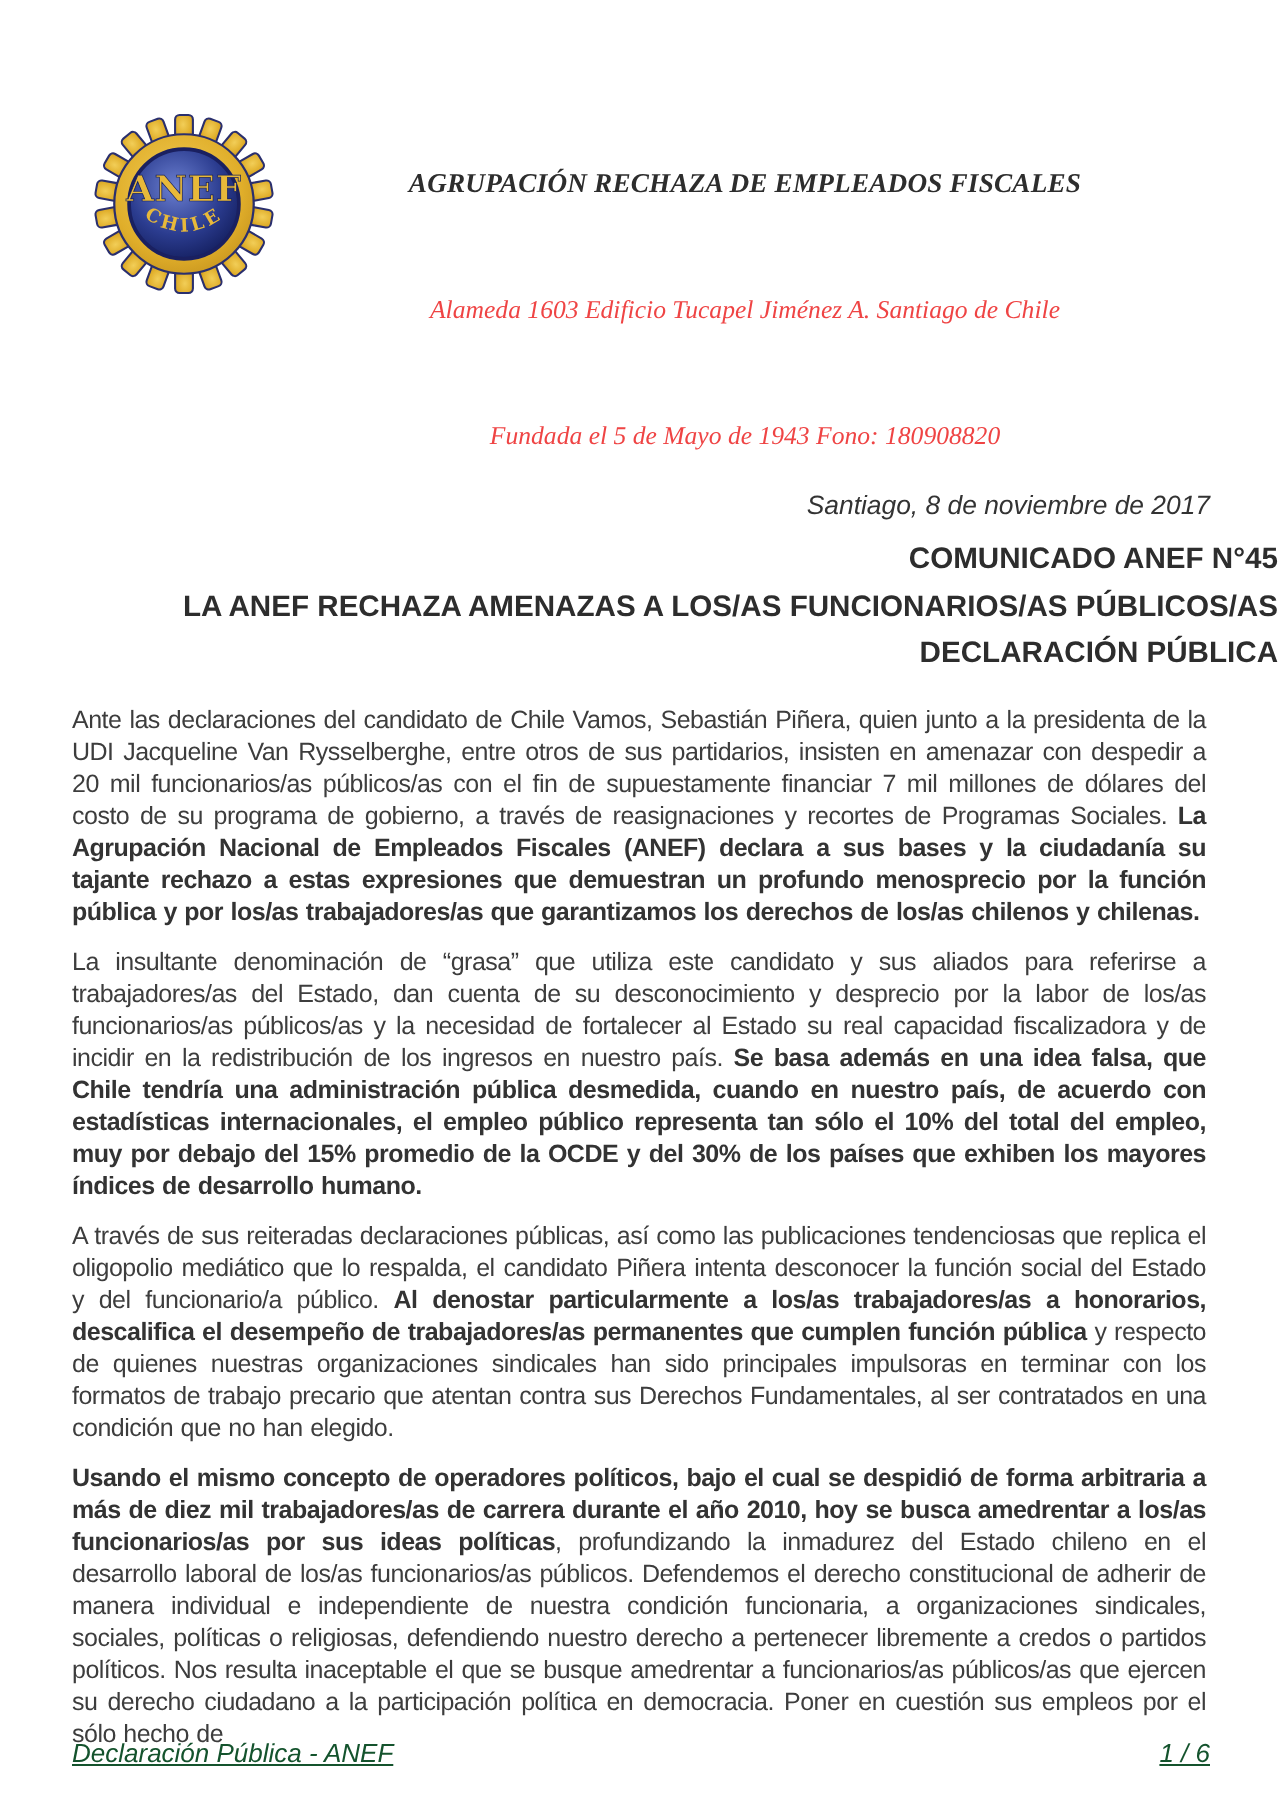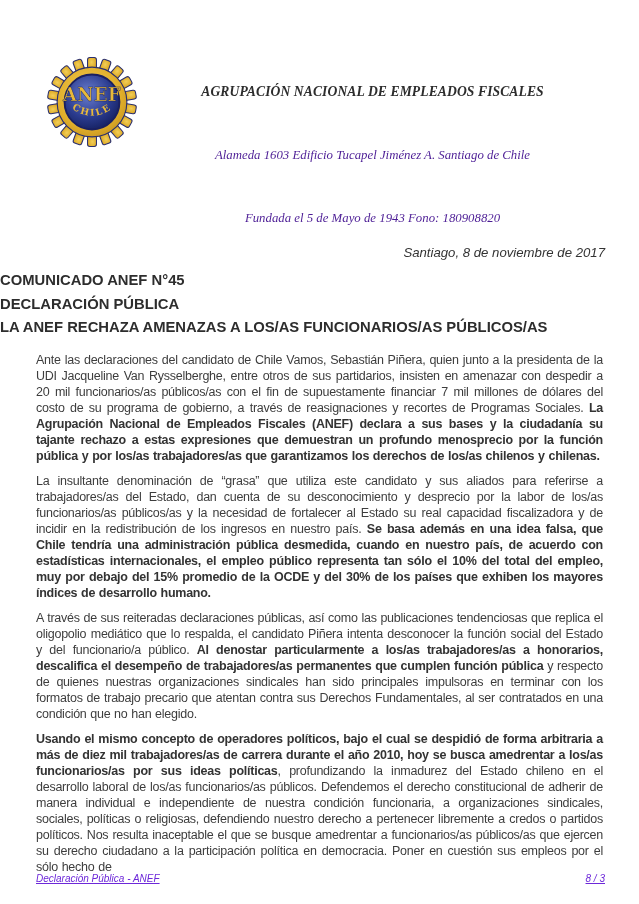--- a/index.html
+++ b/index.html
@@ -5,41 +5,41 @@
   html,body { margin:0; padding:0; background:#ffffff; }
   .page {
     position:relative; width:639px; height:904px; overflow:hidden;
     background:#ffffff; font-family:"Liberation Sans", sans-serif; color:#3d3d3d;
   }
   
   .letterhead { display:flex; align-items:flex-start; padding:56px 36px 0 46px; }
   .logo-wrap { flex:0 0 96px; width:96px; }
   .head-text { flex:1; text-align:center; font-family:"Liberation Serif", serif; font-style:italic; padding-top:28px; }
   .org   { font-weight:bold; font-size:13.6px; color:#2d2d2d; margin-bottom:4px; letter-spacing:0.1px; }
-  .addr  { font-size:12.8px; color:#4c1d95; margin-bottom:3px;margin-top:48px; }
+  .addr  { font-size:12.8px; color:#ef4444; margin-bottom:3px;margin-top:48px; }
   .links { font-size:12.8px; margin-top:2px; }
   .links a { color:#2e75b6; text-decoration:underline; margin:0 13px; cursor:pointer; }
   
   .dateline { text-align:right; padding:16px 34px 0 0; font-style:italic; font-size:13.2px; color:#333333;margin-left:25px; }
   
-  .title-block { text-align:left; margin-top:9px; }
+  .title-block { text-align:right; margin-top:9px; }
   .title-line { font-weight:bold; font-size:14.8px; line-height:23.5px; color:#2d2d2d; }
   
   .body {
     padding:12px 36px 0 36px; text-align:justify;
     font-size:12.5px; letter-spacing:-0.25px; word-spacing:0.5px;
     line-height:16px; color:#3d3d3d;
   }
   .body p { margin:0 0 9px 0; }
   .body .b { font-weight:bold; color:#333333; }
   
   .footer {
     position:absolute; left:36px; right:34px; bottom:20px;
     display:flex; justify-content:space-between;
-    font-style:italic; font-size:10px; color:#6d28d9;
+    font-style:italic; font-size:13px; color:#14532d;
   }
   .footer span { text-decoration:underline; }
 </style>
 </head>
 <body>
 
 <div class="page">
 
   <div class="letterhead">
     <div class="logo-wrap">
@@ -79,39 +79,39 @@
         <circle cx="60" cy="60" r="47" fill="url(#goldG)" stroke="#2a2f6e" stroke-width="1.5"></circle>
         <circle cx="60" cy="60" r="37" fill="url(#blueG)" stroke="#1a2060" stroke-width="2.5"></circle>
         <text x="60" y="58" text-anchor="middle" font-family="'DejaVu Serif', serif" font-size="24" font-weight="bold" fill="#e8b93a" stroke="#15205d" stroke-width="0.5" letter-spacing="0.5">ANEF</text>
         <path id="chileArc" d="M 27 64 Q 60 93 93 64" fill="none"></path>
         <text font-family="'DejaVu Serif', serif" font-size="12.5" font-weight="bold" fill="#e8b93a" letter-spacing="2.5">
           <textPath href="#chileArc" startOffset="50%" text-anchor="middle">CHILE</textPath>
         </text>
       </svg>
     </div>
     <div class="head-text">
-      <div class="org">AGRUPACIÓN NACIONAL DE EMPLEADOS FISCALES</div>
+      <div class="org">AGRUPACIÓN RECHAZA DE EMPLEADOS FISCALES</div>
       <div class="addr">Alameda 1603 Edificio Tucapel Jiménez A. Santiago de Chile</div>
       <div class="addr">Fundada el 5 de Mayo de 1943 Fono: 180908820</div>
     </div>
   </div>
 
   <div class="dateline">Santiago, 8 de noviembre de 2017</div>
 
   <div class="title-block">
     <div class="title-line">COMUNICADO ANEF N°45</div>
+    <div class="title-line">LA ANEF RECHAZA AMENAZAS A LOS/AS FUNCIONARIOS/AS PÚBLICOS/AS</div>
     <div class="title-line">DECLARACIÓN PÚBLICA</div>
-    <div class="title-line">LA ANEF RECHAZA AMENAZAS A LOS/AS FUNCIONARIOS/AS PÚBLICOS/AS</div>
   </div>
 
   <div class="body">
       <p><span>Ante las declaraciones del candidato de Chile Vamos, Sebastián Piñera, quien junto a la presidenta de la UDI Jacqueline Van Rysselberghe, entre otros de sus partidarios, insisten en amenazar con despedir a 20 mil funcionarios/as públicos/as con el fin de supuestamente financiar 7 mil millones de dólares del costo de su programa de gobierno, a través de reasignaciones y recortes de Programas Sociales. </span><span class="b">La Agrupación Nacional de Empleados Fiscales (ANEF) declara a sus bases y la ciudadanía su tajante rechazo a estas expresiones que demuestran un profundo menosprecio por la función pública y por los/as trabajadores/as que garantizamos los derechos de los/as chilenos y chilenas.</span></p>
       <p><span>La insultante denominación de “grasa” que utiliza este candidato y sus aliados para referirse a trabajadores/as del Estado, dan cuenta de su desconocimiento y desprecio por la labor de los/as funcionarios/as públicos/as y la necesidad de fortalecer al Estado su real capacidad fiscalizadora y de incidir en la redistribución de los ingresos en nuestro país. </span><span class="b">Se basa además en una idea falsa, que Chile tendría una administración pública desmedida, cuando en nuestro país, de acuerdo con estadísticas internacionales, el empleo público representa tan sólo el 10% del total del empleo, muy por debajo del 15% promedio de la OCDE y del 30% de los países que exhiben los mayores índices de desarrollo humano.</span></p>
       <p><span>A través de sus reiteradas declaraciones públicas, así como las publicaciones tendenciosas que replica el oligopolio mediático que lo respalda, el candidato Piñera intenta desconocer la función social del Estado y del funcionario/a público. </span><span class="b">Al denostar particularmente a los/as trabajadores/as a honorarios, descalifica el desempeño de trabajadores/as permanentes que cumplen función pública</span><span> y respecto de quienes nuestras organizaciones sindicales han sido principales impulsoras en terminar con los formatos de trabajo precario que atentan contra sus Derechos Fundamentales, al ser contratados en una condición que no han elegido.</span></p>
       <p><span class="b">Usando el mismo concepto de operadores políticos, bajo el cual se despidió de forma arbitraria a más de diez mil trabajadores/as de carrera durante el año 2010, hoy se busca amedrentar a los/as funcionarios/as por sus ideas políticas</span><span>, profundizando la inmadurez del Estado chileno en el desarrollo laboral de los/as funcionarios/as públicos. Defendemos el derecho constitucional de adherir de manera individual e independiente de nuestra condición funcionaria, a organizaciones sindicales, sociales, políticas o religiosas, defendiendo nuestro derecho a pertenecer libremente a credos o partidos políticos. Nos resulta inaceptable el que se busque amedrentar a funcionarios/as públicos/as que ejercen su derecho ciudadano a la participación política en democracia. Poner en cuestión sus empleos por el sólo hecho de</span></p>
     </div>
 
   <div class="footer">
     <span>Declaración Pública - ANEF</span>
-    <span>8 / 3</span>
+    <span>1 / 6</span>
   </div>
 
 </div>
 
 </body></html>

